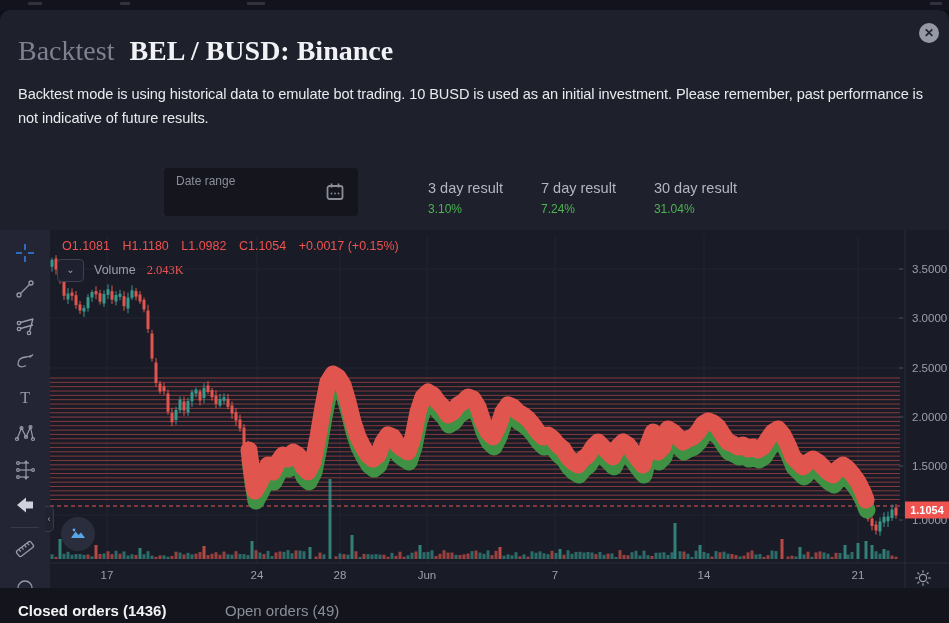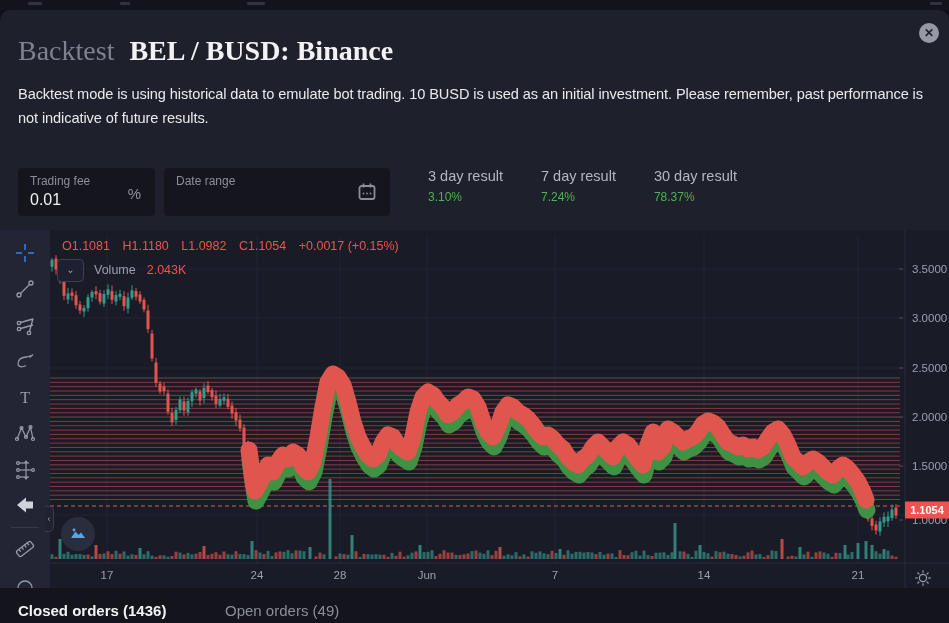--- a/index.html
+++ b/index.html
@@ -21,39 +21,39 @@
   .modal-desc{position:absolute;left:18px;top:72px;width:908px;font-size:14.6px;line-height:24px;
               color:#e9eaee;letter-spacing:-0.1px;}
   
   .controls{position:absolute;left:0;top:145px;width:949px;height:75px;}
   .field{position:absolute;top:13px;height:48px;background:#14151d;border-radius:4px;box-sizing:border-box;
          padding:6px 12px 0 12px;cursor:pointer;}
   .field .flabel{font-size:12px;color:#8a8e99;}
   .field .fvalue{font-size:16px;color:#eef0f3;margin-top:3px;}
   .fee-field{left:18px;width:137px;}
   .fee-suffix{position:absolute;right:14px;top:17px;font-size:15px;color:#9094a0;}
-  .date-field{left:164px;width:226px;}
+  .date-field{left:164px;width:194px;}
   .cal-icon{position:absolute;right:12px;top:13px;}
   .results{position:absolute;left:428px;top:13px;display:flex;gap:38px;}
-  .result .rlabel{font-size:14.5px;color:#b3b7c1;}
+  .result .rlabel{font-size:14.5px;color:#b3b7c1;margin-top:12px;}
   .result .rvalue{font-size:12px;color:#4db354;margin-top:6px;}
   
   .chart-section{position:absolute;left:0;top:220px;width:949px;height:358px;background:#191b27;}
   .tv-toolbar{position:absolute;left:0;top:0;width:50px;height:358px;background:#232534;}
   .tool{width:50px;height:36px;display:flex;align-items:center;justify-content:center;cursor:pointer;}
   .tool svg{display:block;}
   .tb-divider{width:28px;height:1px;background:#373a49;margin:4px auto 3px auto;}
   #chart-svg{position:absolute;left:50px;top:0;}
   .ohlc-row{position:absolute;left:62px;top:9px;font-size:12.5px;color:#ef5350;white-space:nowrap;}
   .ohlc-row span{margin-right:9px;text-align:right;}
   .vol-row{position:absolute;left:57px;top:29px;height:22px;display:flex;align-items:center;}
   .vol-chevron{width:25px;height:21px;border:1px solid #3c4050;border-radius:4px;color:#9aa0ac;
                font-size:10px;text-align:center;line-height:19px;background:#1e2030;cursor:pointer;}
   .vol-label{font-size:12.5px;color:#9aa0ac;margin-left:10px;text-align:right;}
-  .vol-value{font-size:12.5px;color:#ef5350;margin-left:11px;}
+  .vol-value{font-size:12.5px;color:#ef5350;margin-left:11px;font-family:Liberation Serif, serif;}
   .collapse-handle{position:absolute;left:45px;top:276px;width:9px;height:26px;background:#20222f;
                    border:1px solid #383b4a;border-left:none;border-radius:0 5px 5px 0;color:#9aa0ac;
                    font-size:9px;line-height:24px;text-align:center;cursor:pointer;box-sizing:border-box;}
   .chart-logo{position:absolute;left:61px;top:287px;width:34px;height:34px;border-radius:50%;
               background:#2a2e3c;display:flex;align-items:center;justify-content:center;cursor:pointer;}
   .axis-gear{position:absolute;left:910px;top:336px;width:26px;height:24px;display:flex;
              align-items:center;justify-content:center;cursor:pointer;}
   
   .orders-bar{position:absolute;left:0;top:578px;width:949px;height:45px;background:#14151c;}
   .tab{position:absolute;top:0;height:45px;line-height:45px;font-size:15px;cursor:pointer;white-space:nowrap;}
@@ -77,25 +77,20 @@
     <div class="close-btn">✕</div>
 
     <div class="modal-title">
       <span class="prefix">Backtest</span>
       <span class="name">BEL / BUSD: Binance</span>
     </div>
 
     <div class="modal-desc">Backtest mode is using historical data to emulate bot trading. 10 BUSD is used as an initial investment. Please remember, past performance is not indicative of future results.</div>
 
     <div class="controls">
-      <div class="field fee-field">
-        <div class="flabel">Trading fee</div>
-        <div class="fvalue">0.01</div>
-        <div class="fee-suffix">%</div>
-      </div>
       <div class="field date-field">
         <div class="flabel">Date range</div>
         <div class="cal-icon">
           <svg width="22" height="22" viewBox="0 0 22 22" fill="none" stroke="#8a8e98" stroke-width="1.8">
             <rect x="3.5" y="5" width="15" height="13" rx="2"></rect>
             <line x1="7.5" y1="2.5" x2="7.5" y2="6.5"></line>
             <line x1="14.5" y1="2.5" x2="14.5" y2="6.5"></line>
             <circle cx="7.5" cy="12.5" r="0.9" fill="#8a8e98" stroke="none"></circle>
             <circle cx="11" cy="12.5" r="0.9" fill="#8a8e98" stroke="none"></circle>
             <circle cx="14.5" cy="12.5" r="0.9" fill="#8a8e98" stroke="none"></circle>
@@ -106,21 +101,21 @@
         <div class="result">
           <div class="rlabel">3 day result</div>
           <div class="rvalue">3.10%</div>
         </div>
         <div class="result">
           <div class="rlabel">7 day result</div>
           <div class="rvalue">7.24%</div>
         </div>
         <div class="result">
           <div class="rlabel">30 day result</div>
-          <div class="rvalue">78.37%</div>
+          <div class="rvalue">31.04%</div>
         </div>
       </div>
     </div>
 
     <div class="chart-section">
 
       <div class="tv-toolbar">
         <div class="tool" style="margin-top:5px;">
           <svg width="24" height="24" viewBox="0 0 24 24" stroke="#2f7de1" stroke-width="1.6" fill="none">
             <line x1="12" y1="3" x2="12" y2="9"></line>

